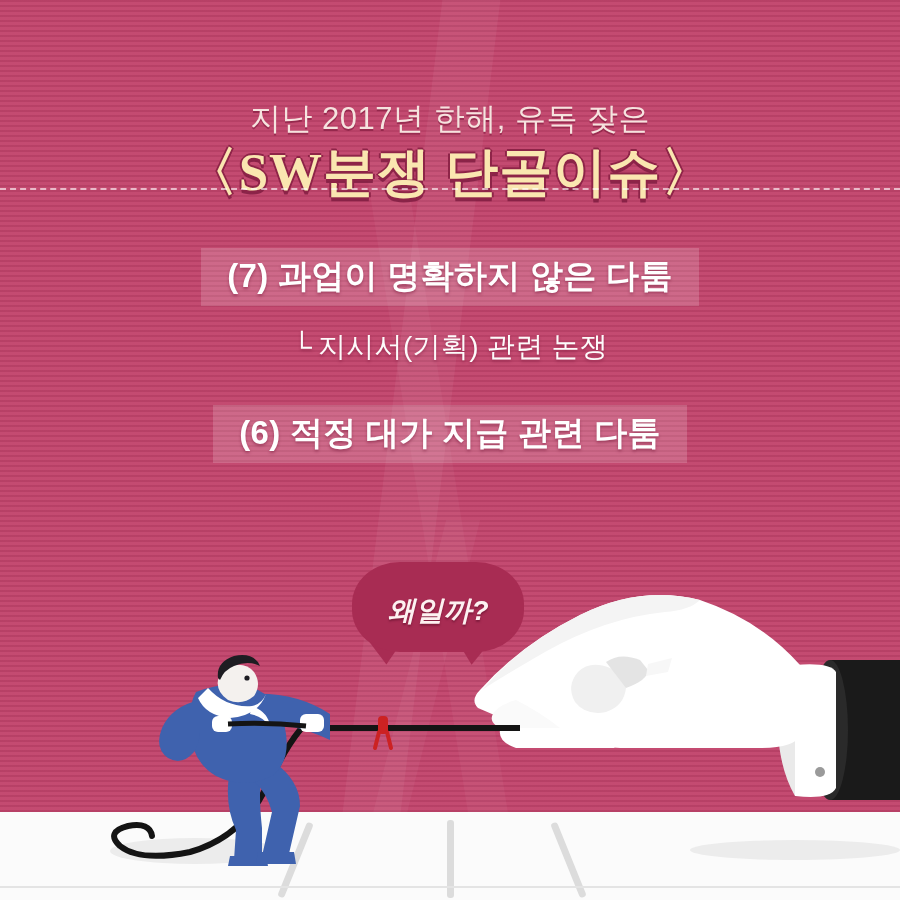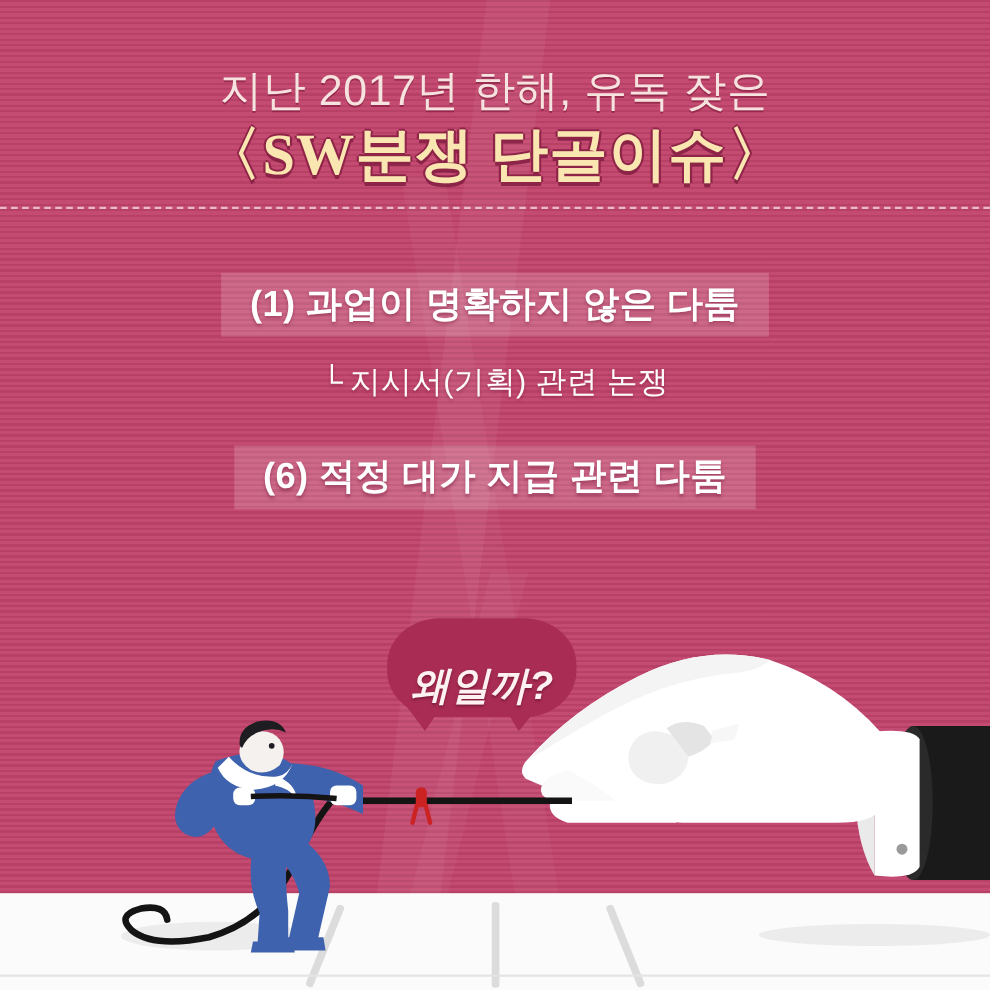--- a/index.html
+++ b/index.html
@@ -63,25 +63,26 @@
 
   
   .header {
     position: absolute;
     left: 0;
     top: 62px;
     width: 900px;
     text-align: center;
   }
   .kicker {
-    font-size: 39px;
+    font-size: 31px;
     color: #f6e3df;
     letter-spacing: 0.5px;
     text-shadow: 0 2px 0 rgba(120,20,55,0.55);
     line-height: 1.1;
+    margin-top: 40px;
   }
   .title {
     margin-top: 6px;
     font-family: "Liberation Serif", "DejaVu Serif", serif;
     font-size: 53px;
     font-weight: bold;
     color: #fae6b0;
     letter-spacing: 1px;
     line-height: 1.15;
     text-shadow:
@@ -153,26 +154,26 @@
     transform: rotate(6deg);
   }
   .bubble-tail.right {
     left: 104px; top: 72px;
     border-width: 30px 30px 0 14px;
     border-color: #a82c53 transparent transparent transparent;
     transform: rotate(-6deg);
   }
   .bubble-text {
     position: absolute;
-    left: 0; top: 16px;
+    left: 0; top: 4px;
     width: 172px; height: 90px;
     display: flex;
     align-items: center;
     justify-content: center;
-    font-size: 36px;
+    font-size: 28px;
     font-weight: bold;
     font-style: italic;
     color: #fdf1f1;
     text-shadow: 0 2px 2px rgba(90,12,40,0.5);
   }
 
   
   .floor {
     position: absolute;
     left: 0; top: 812px;
@@ -210,21 +211,21 @@
   <div class="crack c3"></div>
 
   <div class="header">
     <div class="kicker">지난 2017년 한해, 유독 잦은</div>
     <div class="title">〈SW분쟁 단골이슈〉</div>
   </div>
 
   <div class="divider"></div>
 
   <div class="item" id="item1">
-    <div class="item-main">(1) 과업이 명확하지 않은 다툼</div>
+    <div class="item-main">(7) 과업이 명확하지 않은 다툼</div>
     <div class="item-sub">
       <span class="corner-glyph">└</span><span>지시서(기획) 관련 논쟁</span>
     </div>
   </div>
 
   <div class="item" id="item2">
     <div class="item-main">(6) 적정 대가 지급 관련 다툼</div>
   </div>
 
   <div class="bubble-wrap">

